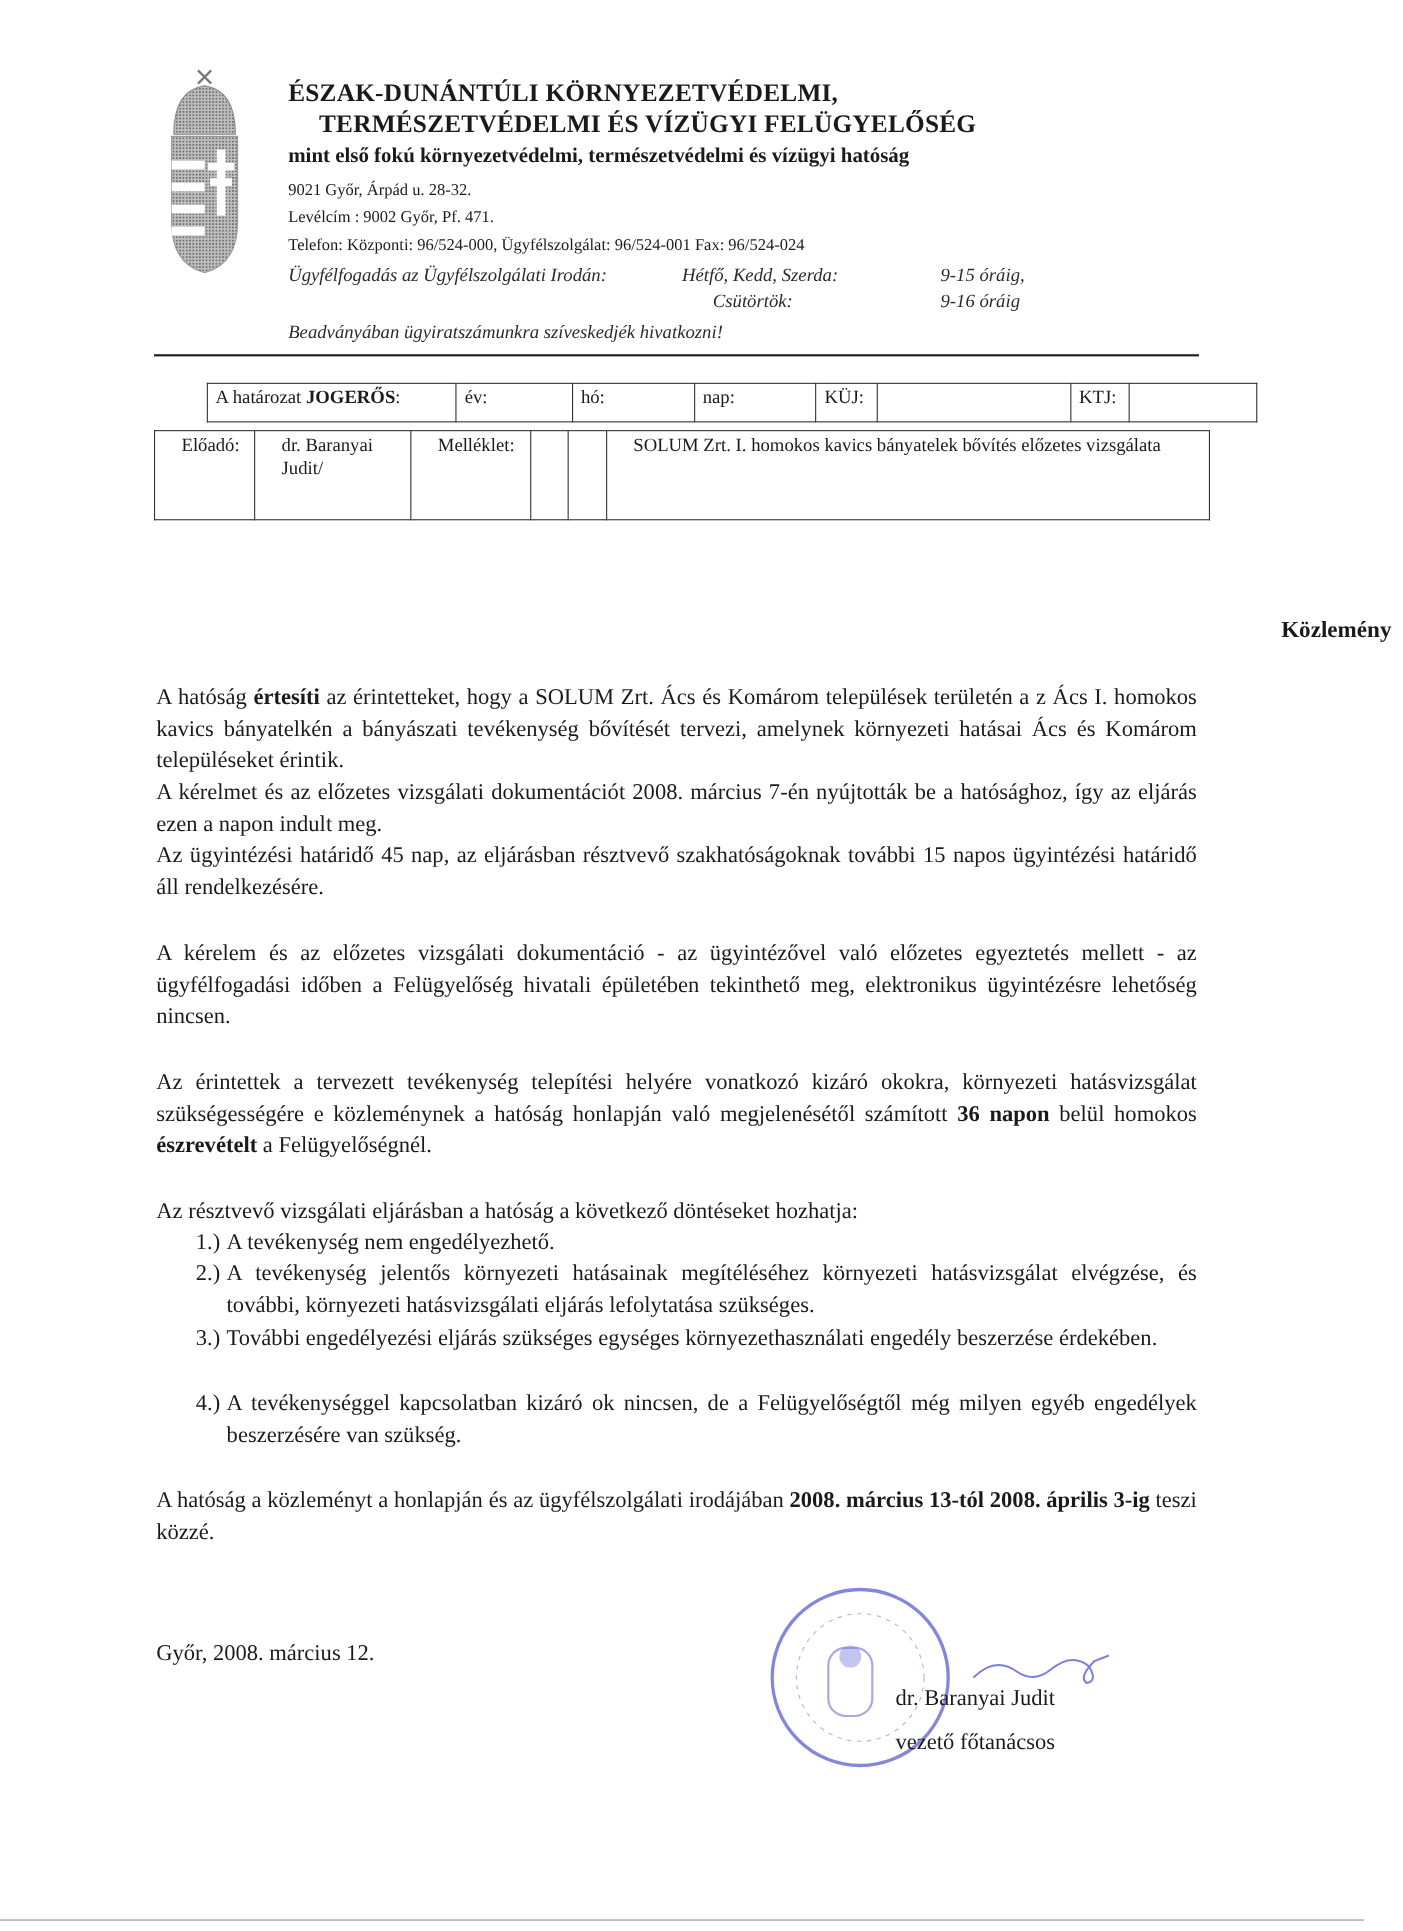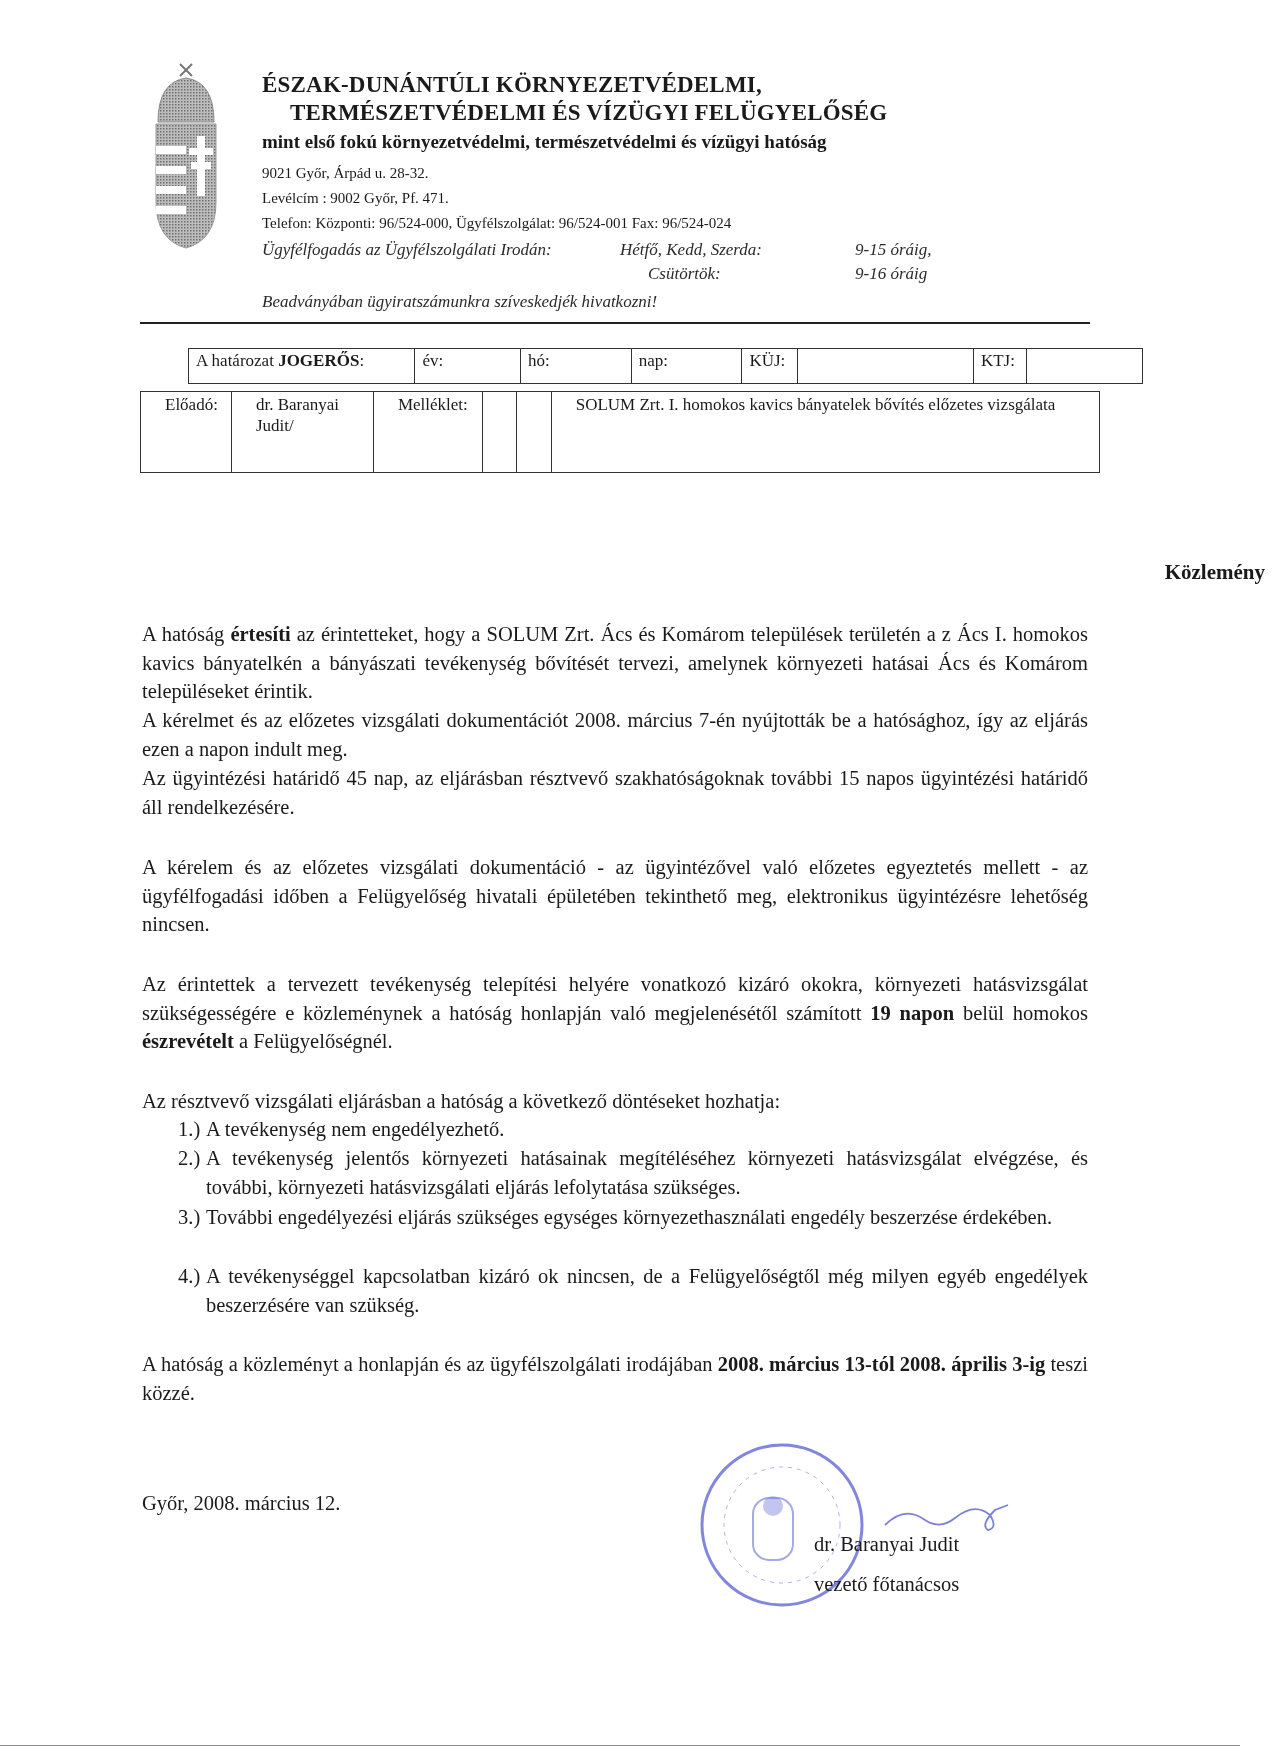--- a/index.html
+++ b/index.html
@@ -101,21 +101,21 @@
   </tr>
 </tbody>
   </table>
 
 <div class="abs heading">Közlemény</div>
 
 <div class="abs para" style="top:620px;"><span>A hatóság </span><b>értesíti</b><span> az érintetteket, hogy a SOLUM Zrt.  Ács és Komárom települések területén a z Ács I. homokos kavics bányatelkén a bányászati tevékenység bővítését tervezi, amelynek környezeti hatásai Ács és Komárom településeket érintik.</span></div>
 <div class="abs para" style="top:706px;">A kérelmet és az előzetes vizsgálati dokumentációt 2008. március 7-én nyújtották be a hatósághoz, így az eljárás ezen a napon indult meg.</div>
 <div class="abs para" style="top:764px;">Az ügyintézési határidő 45 nap, az eljárásban résztvevő szakhatóságoknak további 15 napos ügyintézési határidő áll rendelkezésére.</div>
 <div class="abs para" style="top:853px;">A kérelem és az előzetes vizsgálati dokumentáció - az ügyintézővel való előzetes egyeztetés mellett - az ügyfélfogadási időben a Felügyelőség hivatali épületében tekinthető meg, elektronikus ügyintézésre lehetőség nincsen.</div>
-<div class="abs para" style="top:970px;"><span>Az érintettek a tervezett tevékenység telepítési helyére vonatkozó kizáró okokra, környezeti hatásvizsgálat szükségességére e közleménynek a hatóság honlapján való megjelenésétől számított </span><b>19 napon</b><span> belül homokos </span><b>észrevételt</b><span> a Felügyelőségnél.</span></div>
+<div class="abs para" style="top:970px;"><span>Az érintettek a tervezett tevékenység telepítési helyére vonatkozó kizáró okokra, környezeti hatásvizsgálat szükségességére e közleménynek a hatóság honlapján való megjelenésétől számított </span><b>36 napon</b><span> belül homokos </span><b>észrevételt</b><span> a Felügyelőségnél.</span></div>
 <div class="abs para" style="top:1087px;">Az résztvevő vizsgálati eljárásban a hatóság a következő döntéseket hozhatja:</div>
 
 <div class="abs li" style="top:1115px;">
   <span class="num">1.)</span>
   <span class="txt">A tevékenység nem engedélyezhető.</span>
 </div>
 <div class="abs li" style="top:1144px;">
   <span class="num">2.)</span>
   <span class="txt">A tevékenység jelentős környezeti hatásainak megítéléséhez környezeti hatásvizsgálat elvégzése, és további, környezeti hatásvizsgálati eljárás lefolytatása szükséges.</span>
 </div>

